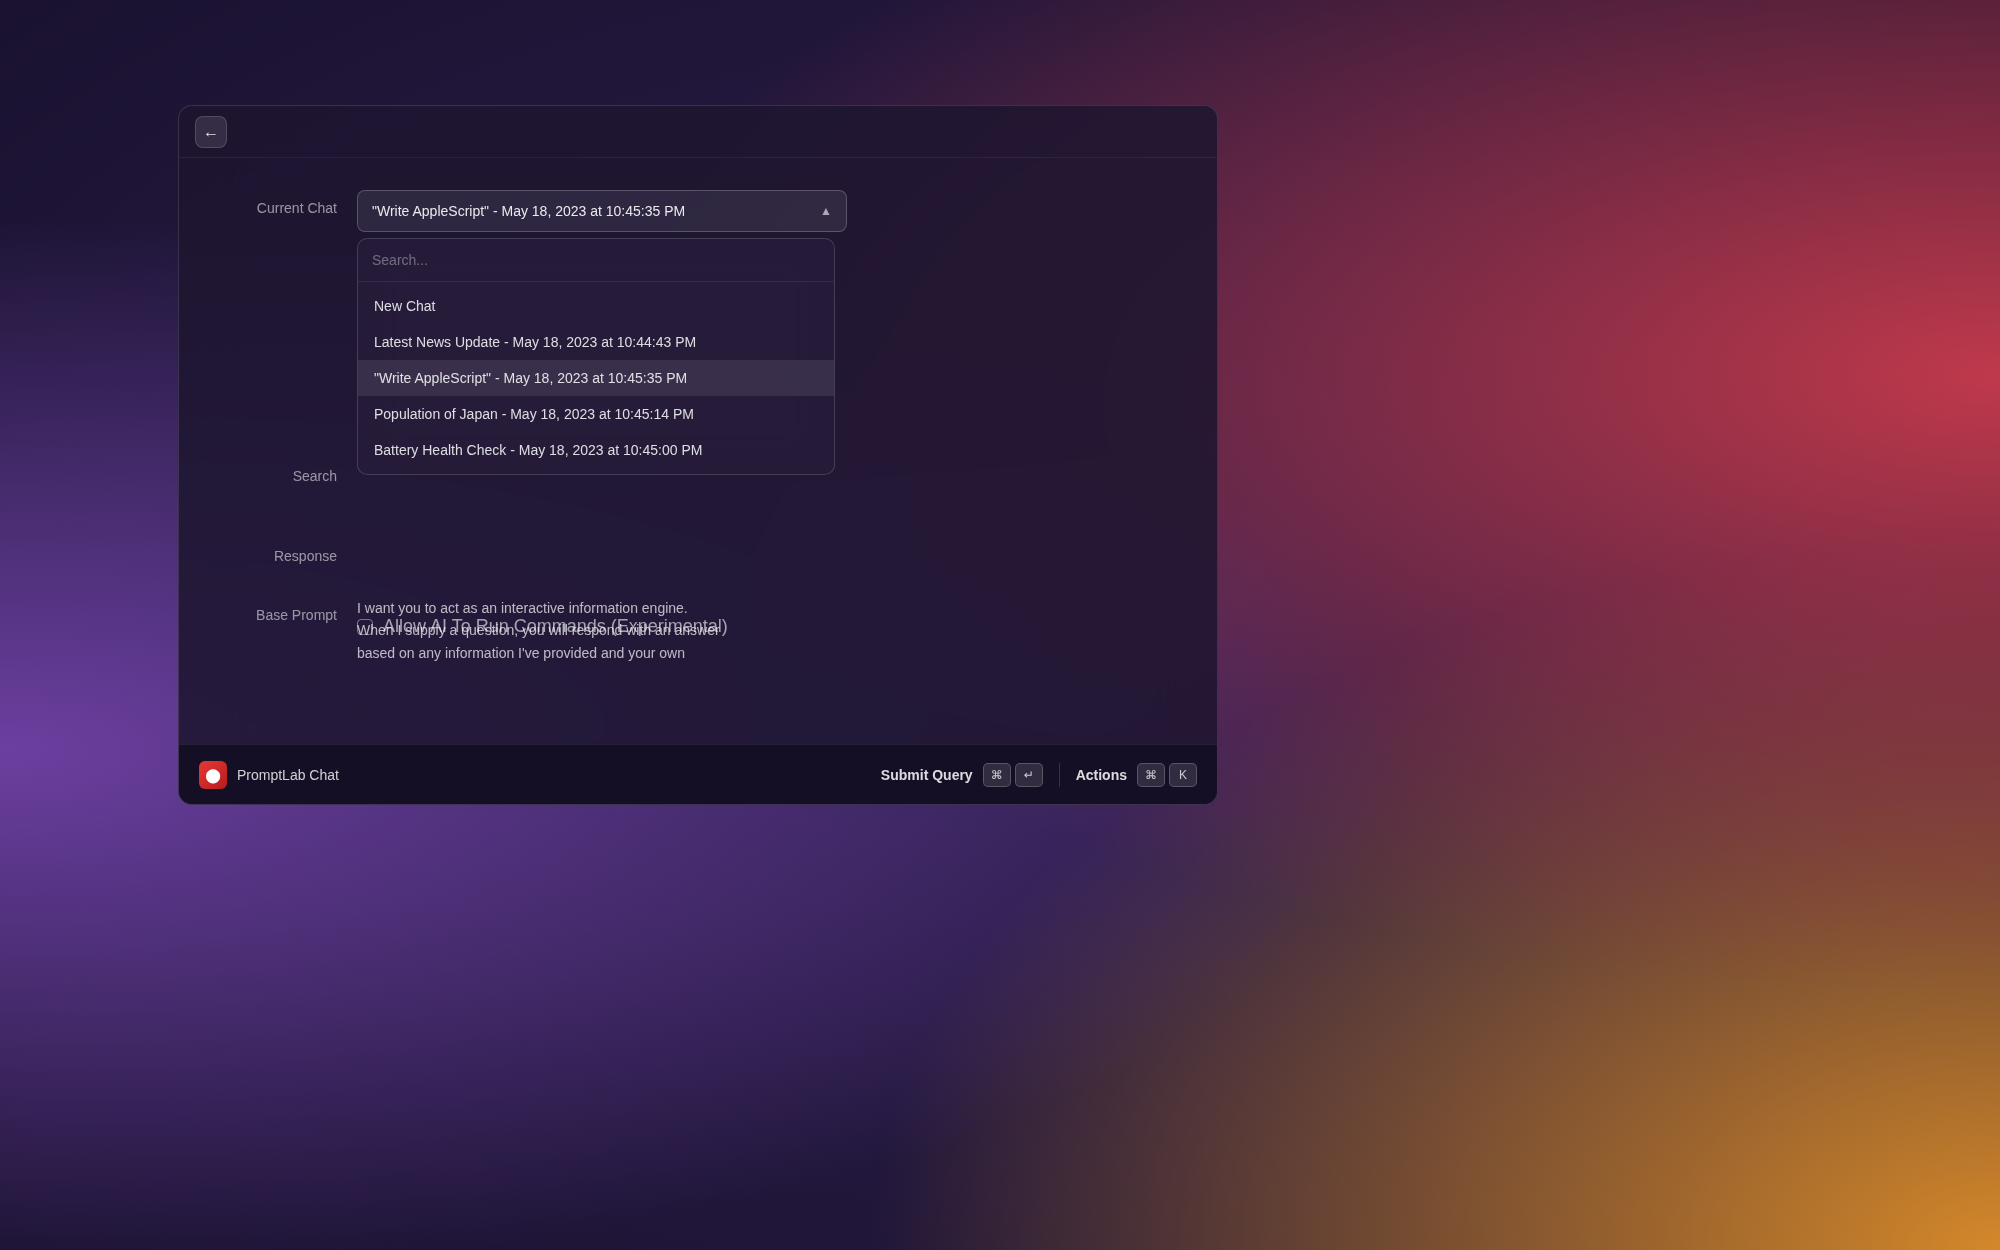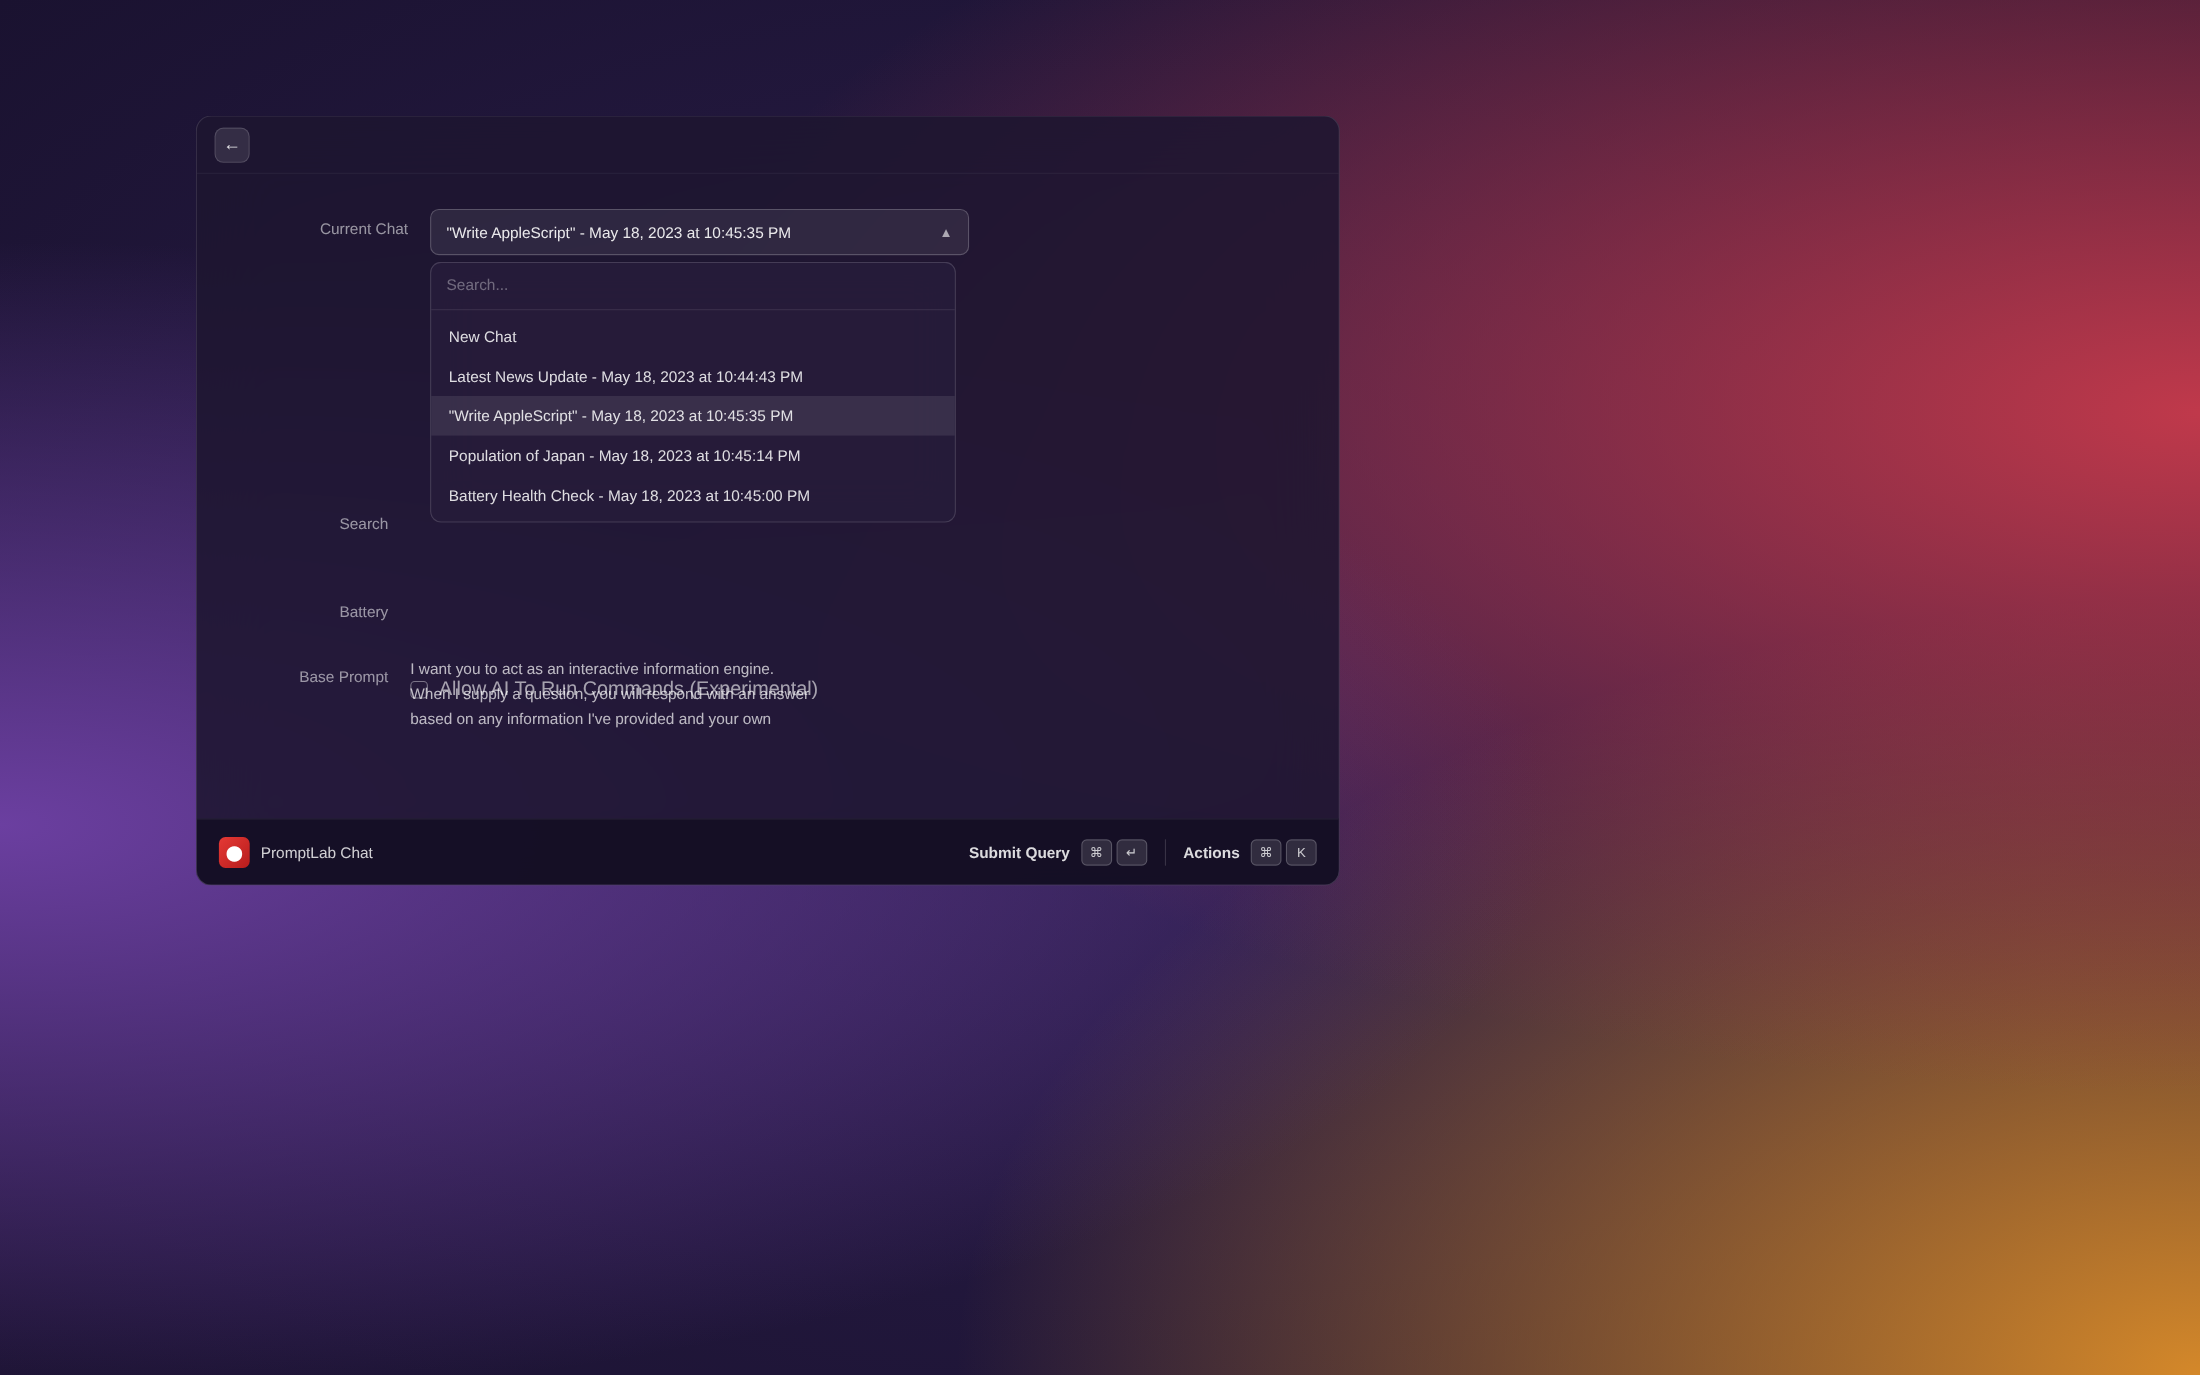--- a/index.html
+++ b/index.html
@@ -55,24 +55,23 @@
       display: flex;
       align-items: center;
       justify-content: center;
       cursor: pointer;
       color: rgba(255,255,255,0.85);
       font-size: 16px;
     }
 
     .content {
       flex: 1;
-      padding: 32px 66px;
+      padding: 32px 48px;
       overflow: hidden;
       position: relative;
-      margin-left: 16px;
     }
 
     .form-row {
       display: flex;
       align-items: flex-start;
       margin-bottom: 28px;
       position: relative;
     }
 
     .field-label {
@@ -321,21 +320,21 @@
           </div>
         </div>
       </div>
     </div>
 
     <div style="position: absolute; left: 48px; top: 300px; display: flex; align-items: center;">
       <div class="field-label" style="text-align:right; padding-right:20px; width:130px; font-size:14px; color:rgba(255,255,255,0.55);">Search</div>
     </div>
 
     <div style="position: absolute; left: 48px; top: 380px; display: flex; align-items: center;">
-      <div class="field-label" style="text-align:right; padding-right:20px; width:130px; font-size:14px; color:rgba(255,255,255,0.55);">Battery</div>
+      <div class="field-label" style="text-align:right; padding-right:20px; width:130px; font-size:14px; color:rgba(255,255,255,0.55);">Response</div>
     </div>
 
     <div style="position: absolute; left: 178px; top: 458px; display: flex; align-items: center; gap: 10px;">
       <div class="checkbox-box"></div>
       <span class="checkbox-label">Allow AI To Run Commands (Experimental)</span>
     </div>
 
     <div class="base-prompt-row">
       <div class="field-label" style="font-size:14px; color:rgba(255,255,255,0.55); text-align:right; padding-right:20px; width:130px; flex-shrink:0;">Base Prompt</div>
       <div class="base-prompt-text">I want you to act as an interactive information engine.<br>When I supply a question, you will respond with an answer<br>based on any information I've provided and your own</div>

